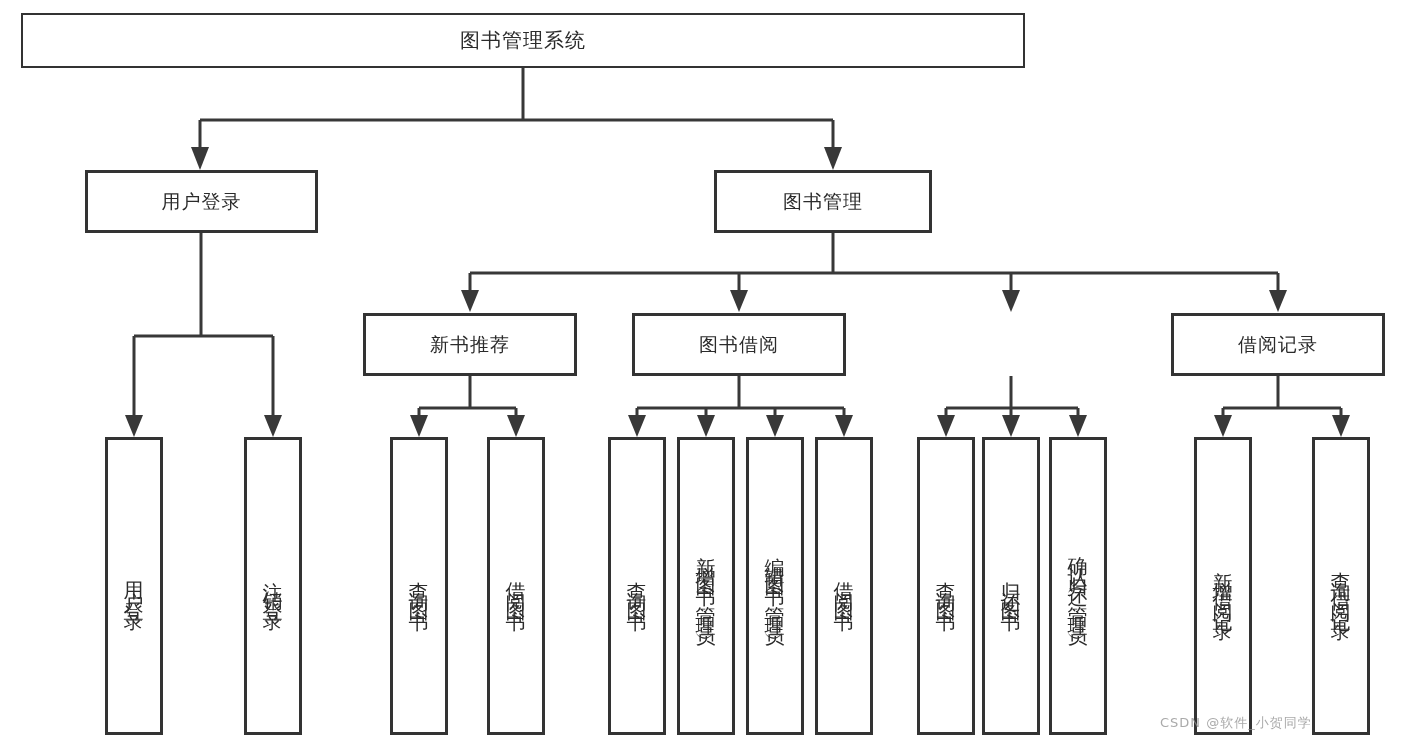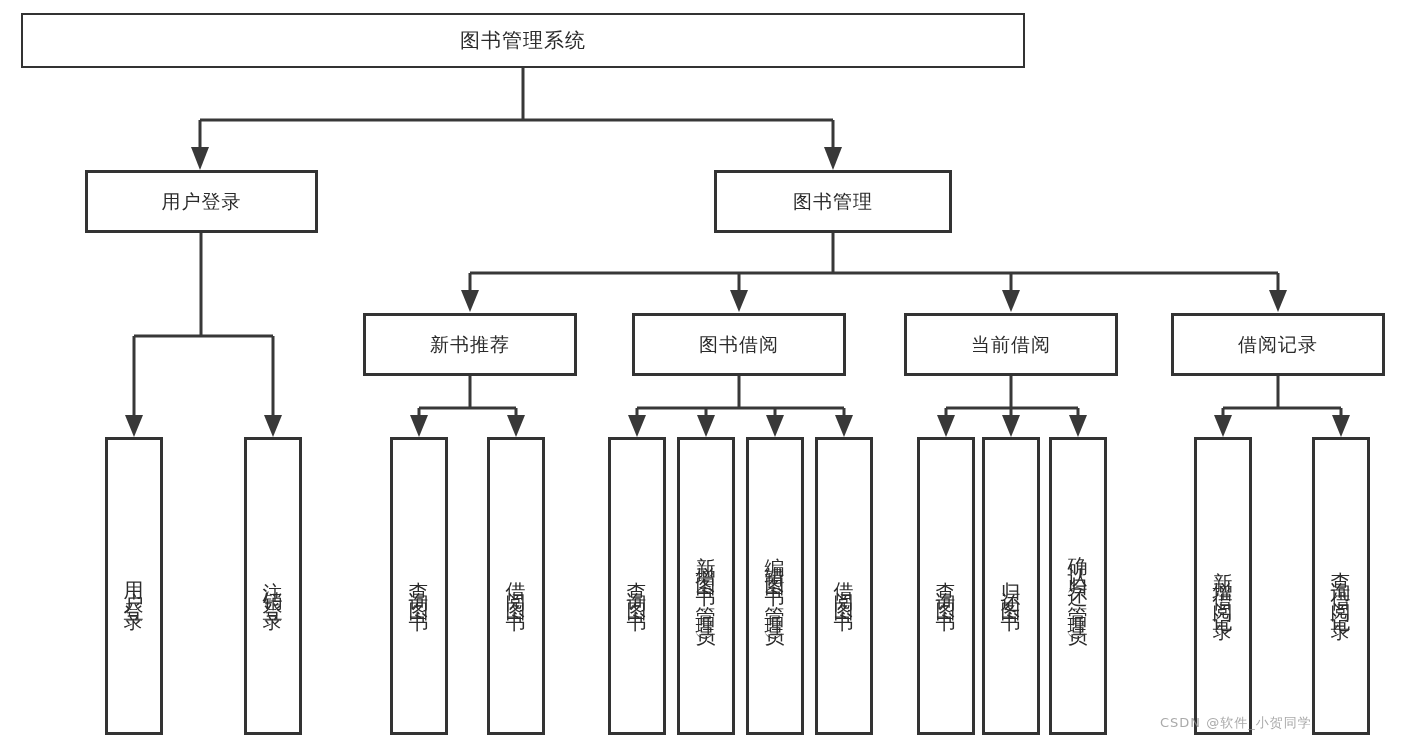--- a/index.html
+++ b/index.html
@@ -130,25 +130,24 @@
     </g>
     <g fill="#383838" stroke="none">
       <path d="M1214 415 L1232 415 L1223 437 Z"></path>
       <path d="M1332 415 L1350 415 L1341 437 Z"></path>
     </g>
   </svg>
 
   <div class="box root-box">图书管理系统</div>
 
   <div class="box l2" style="left:85px; width:233px;">用户登录</div>
-  <div class="box l2" style="left:714px; width:238px;">图书管理</div>
+  <div class="box l2" style="left:714px; width:218px;">图书管理</div>
 
   <div class="box l3" style="left:363px; width:214px;">新书推荐</div>
   <div class="box l3" style="left:632px; width:214px;">图书借阅</div>
-  <div class="box l3" style="left:904px; width:214px;">当前借阅</div>
   <div class="box l3" style="left:1171px; width:214px;font-family:Liberation Serif, serif;">借阅记录</div>
 
   <div class="box vbox" style="left:105px;">用户登录</div>
   <div class="box vbox" style="left:244px;">注销登录</div>
 
   <div class="box vbox" style="left:390px;">查询图书</div>
   <div class="box vbox" style="left:487px;">借阅图书</div>
 
   <div class="box vbox" style="left:608px;">查询图书</div>
   <div class="box vbox" style="left:677px;">新增图书（管理员）</div>

